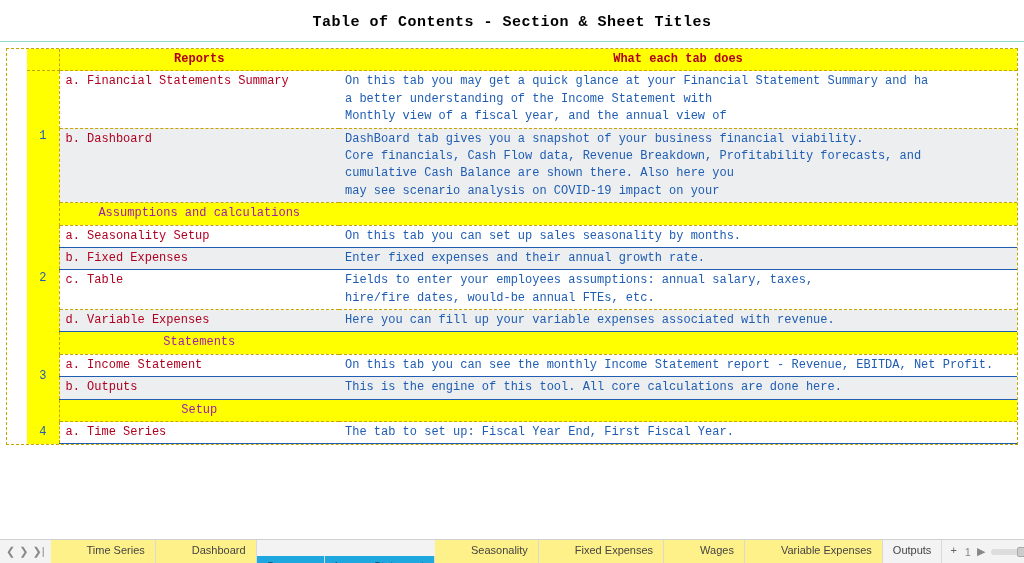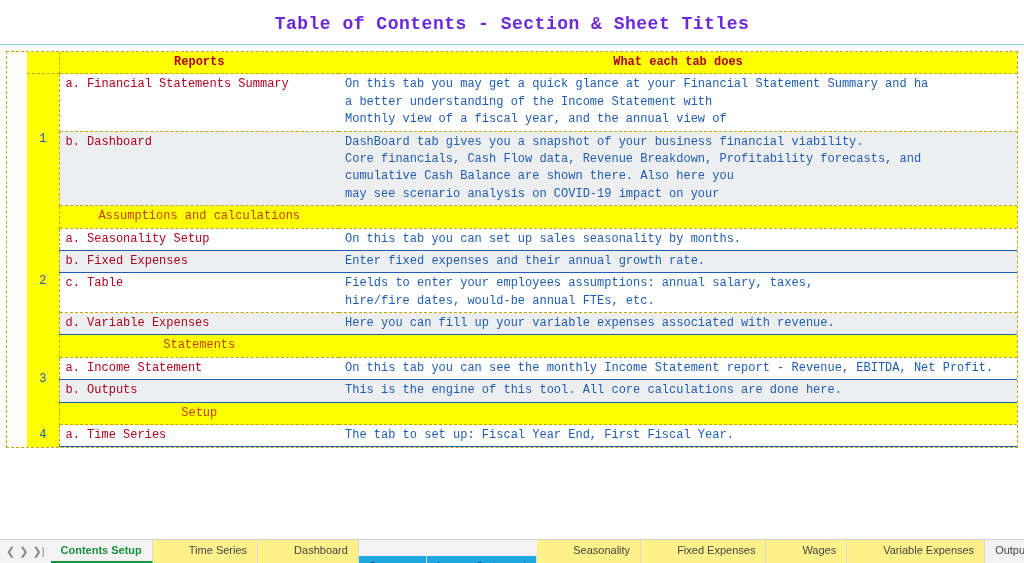--- a/index.html
+++ b/index.html
@@ -1,33 +1,33 @@
 <!DOCTYPE html>
 <html><head>
 <meta charset="utf-8">
 <style>
   * { box-sizing: border-box; margin: 0; padding: 0; }
   html, body { width: 1024px; height: 563px; font-family: "Courier New", monospace; font-size: 12px; overflow: hidden; background: #fff; }
 
-  .page-title { text-align: center; color: #6d28d9; font-weight: bold; font-size: 18px; padding: 14px 0 10px; letter-spacing: 0.5px; }
+  .page-title { text-align: center; color: #000000; font-weight: bold; font-size: 15px; padding: 14px 0 10px; letter-spacing: 0.5px; }
   .hr-top { height: 1px; background: #8fddc9; margin: 0 0 6px; }
 
   .grid { position: relative; margin: 0 6px; border: 1px dashed #c7a400; padding-left: 20px; }
   table.main { width: 100%; border-collapse: collapse; table-layout: fixed; }
   table.main td, table.main th { padding: 2px 6px; vertical-align: top; font-family: "Courier New", monospace; font-size: 12px; line-height: 1.45; }
 
   col.cnum { width: 32px; }
   col.cname { width: 280px; }
   col.cdesc { width: auto; }
 
   .num-col { background: #ffff00; border-right: 1px dashed #c7a400; text-align: center; color: #1f5db3; font-size: 12px; }
   .hdr-row th { background: #ffff00; text-align: center; font-weight: bold; color: #b00020; font-size: 14px; border-bottom: 1px dashed #c7a400; }
   .hdr-row th.num-col { color: #1f5db3; }
 
-  .section-row td.section-cell { background: #ffff00; color: #c2410c; font-weight: normal; text-align: center; border-top: 1px dashed #c7a400; border-bottom: 1px dashed #c7a400; }
+  .section-row td.section-cell { background: #ffff00; color: #a21caf; font-weight: normal; text-align: center; border-top: 1px dashed #c7a400; border-bottom: 1px dashed #c7a400; }
   .section-row td.section-desc { background: #ffff00; border-top: 1px dashed #c7a400; border-bottom: 1px dashed #c7a400; }
 
   .item-name { color: #b00020; }
   .item-desc { color: #1f5db3; }
   .underline-row td.item-name, .underline-row td.item-desc { border-bottom: 1px solid #1f5db3; }
   .row-sep td { border-bottom: 1px dashed #c7a400; }
   .row-sep td.num-col { border-bottom: none; }
   .alt td.item-name, .alt td.item-desc { background: #eceef0; }
 
   
@@ -130,21 +130,20 @@
   </table>
 </div>
 
 <div class="tabbar">
   <div class="tab-nav">
     <span>❮</span>
     <span>❯</span>
     <span>❯|</span>
   </div>
   <div class="tabs" id="tabs">
-      <div class="tab active">Contents Setup</div>
       <div class="tab hl-yellow">Time Series</div>
       <div class="tab hl-yellow">Dashboard</div>
       <div class="tab hl-blue">Summary</div>
       <div class="tab hl-blue">Income Statement</div>
       <div class="tab hl-yellow">Seasonality</div>
       <div class="tab hl-yellow">Fixed Expenses</div>
       <div class="tab hl-yellow">Wages</div>
       <div class="tab hl-yellow">Variable Expenses</div>
       <div class="tab ">Outputs</div>
     </div>

